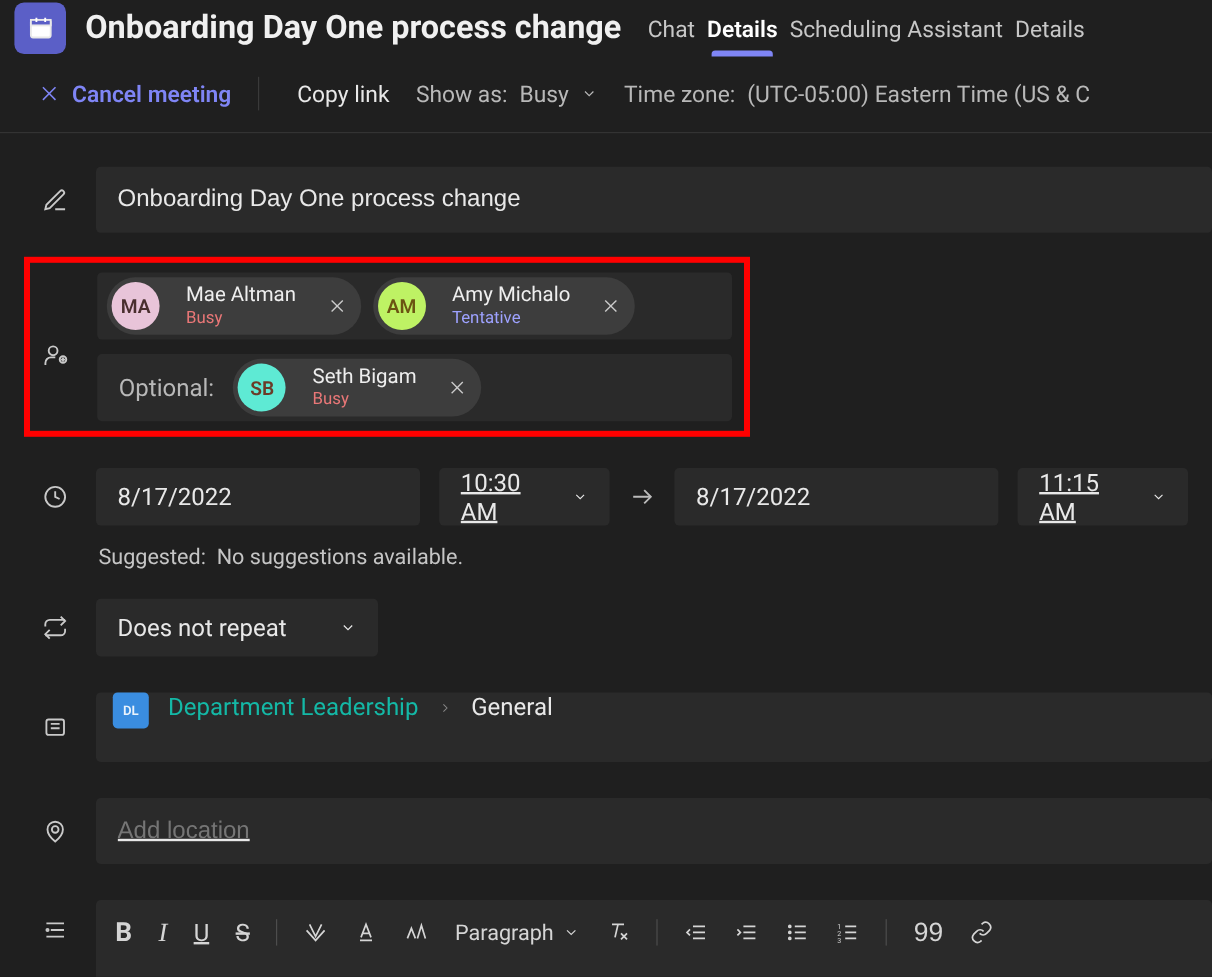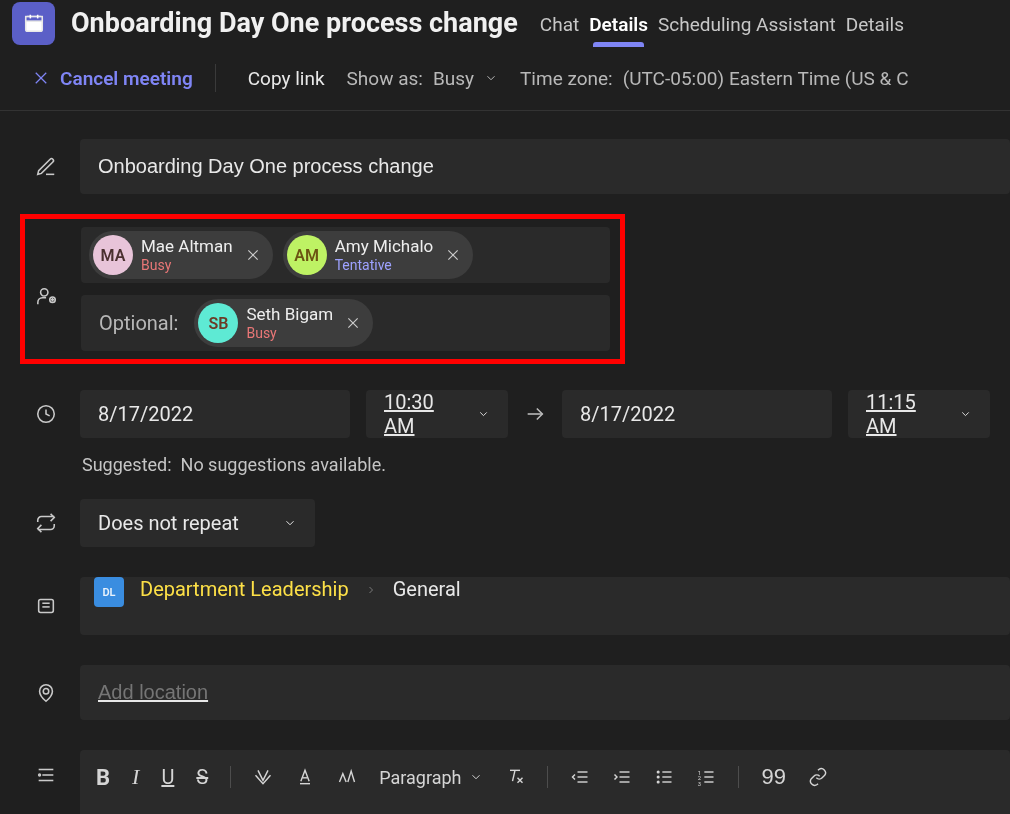--- a/index.html
+++ b/index.html
@@ -57,21 +57,21 @@
   .highlight-box {
     border: 5px solid #ff0000; padding: 8px 10px 8px 0;
     margin-left: -10px;
     width: 605px;
   }
   .highlight-inner { display: flex; align-items: center; gap: 18px; }
 
   .attendee-area { flex: 1; background: #2a2a2a; border-radius: 4px; padding: 4px 8px; display: flex; align-items: center; gap: 10px; flex-wrap: wrap; min-height: 56px; }
   .chip {
     background: #3d3d3d; border-radius: 30px; padding: 4px 12px 4px 4px;
-    display: flex; align-items: center; gap: 8px; height: 48px;
+    display: flex; align-items: center; gap: 22px; height: 48px;
   }
   .chip .avatar {
     width: 40px; height: 40px; border-radius: 50%;
     display: flex; align-items: center; justify-content: center;
     font-size: 16px; font-weight: 600; color: #4a2f2f;
   }
   .avatar.pink { background: #e8c4d9; }
   .avatar.yellow { background: #bef264; color: #6b5412; }
   .avatar.peach { background: #5eead4; color: #6b3b27; }
   .chip-txt { display: flex; flex-direction: column; line-height: 1.15; }
@@ -96,21 +96,21 @@
 
   .channel-box {
     flex: 1; background: #2a2a2a; border-radius: 4px; height: 58px;
     display: flex; align-items: flex-start; padding: 0 14px; gap: 16px; font-size: 20px;
   }
   .chan-badge {
     width: 30px; height: 30px; border-radius: 4px; background: #3a8de0;
     display: flex; align-items: center; justify-content: center;
     color: #eaf3fc; font-size: 11px; font-weight: 600;
   }
-  .muted-txt { color: #fde047; }
+  .muted-txt { color: #14b8a6; }
   .bc-chev { color: #888; }
 
   .editor-toolbar {
     flex: 1; background: #2a2a2a; border-radius: 4px 4px 0 0;
     min-height: 110px; padding: 14px 16px 0 16px;
   }
   .tb-row { display: flex; align-items: center; gap: 22px; flex-wrap: wrap; }
   .tb-btn { color: #d5d5d5; cursor: pointer; display: flex; align-items: center; gap: 6px; }
   .tb-btn svg { width: 20px; height: 20px; }
   .tb-sep { width: 1px; height: 22px; background: #4d4d4d; }

